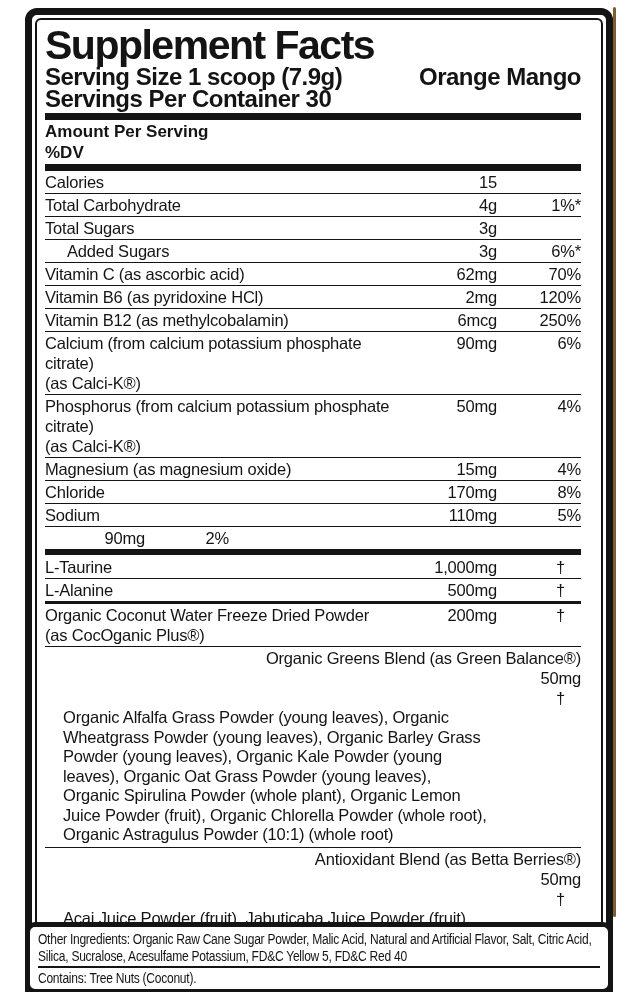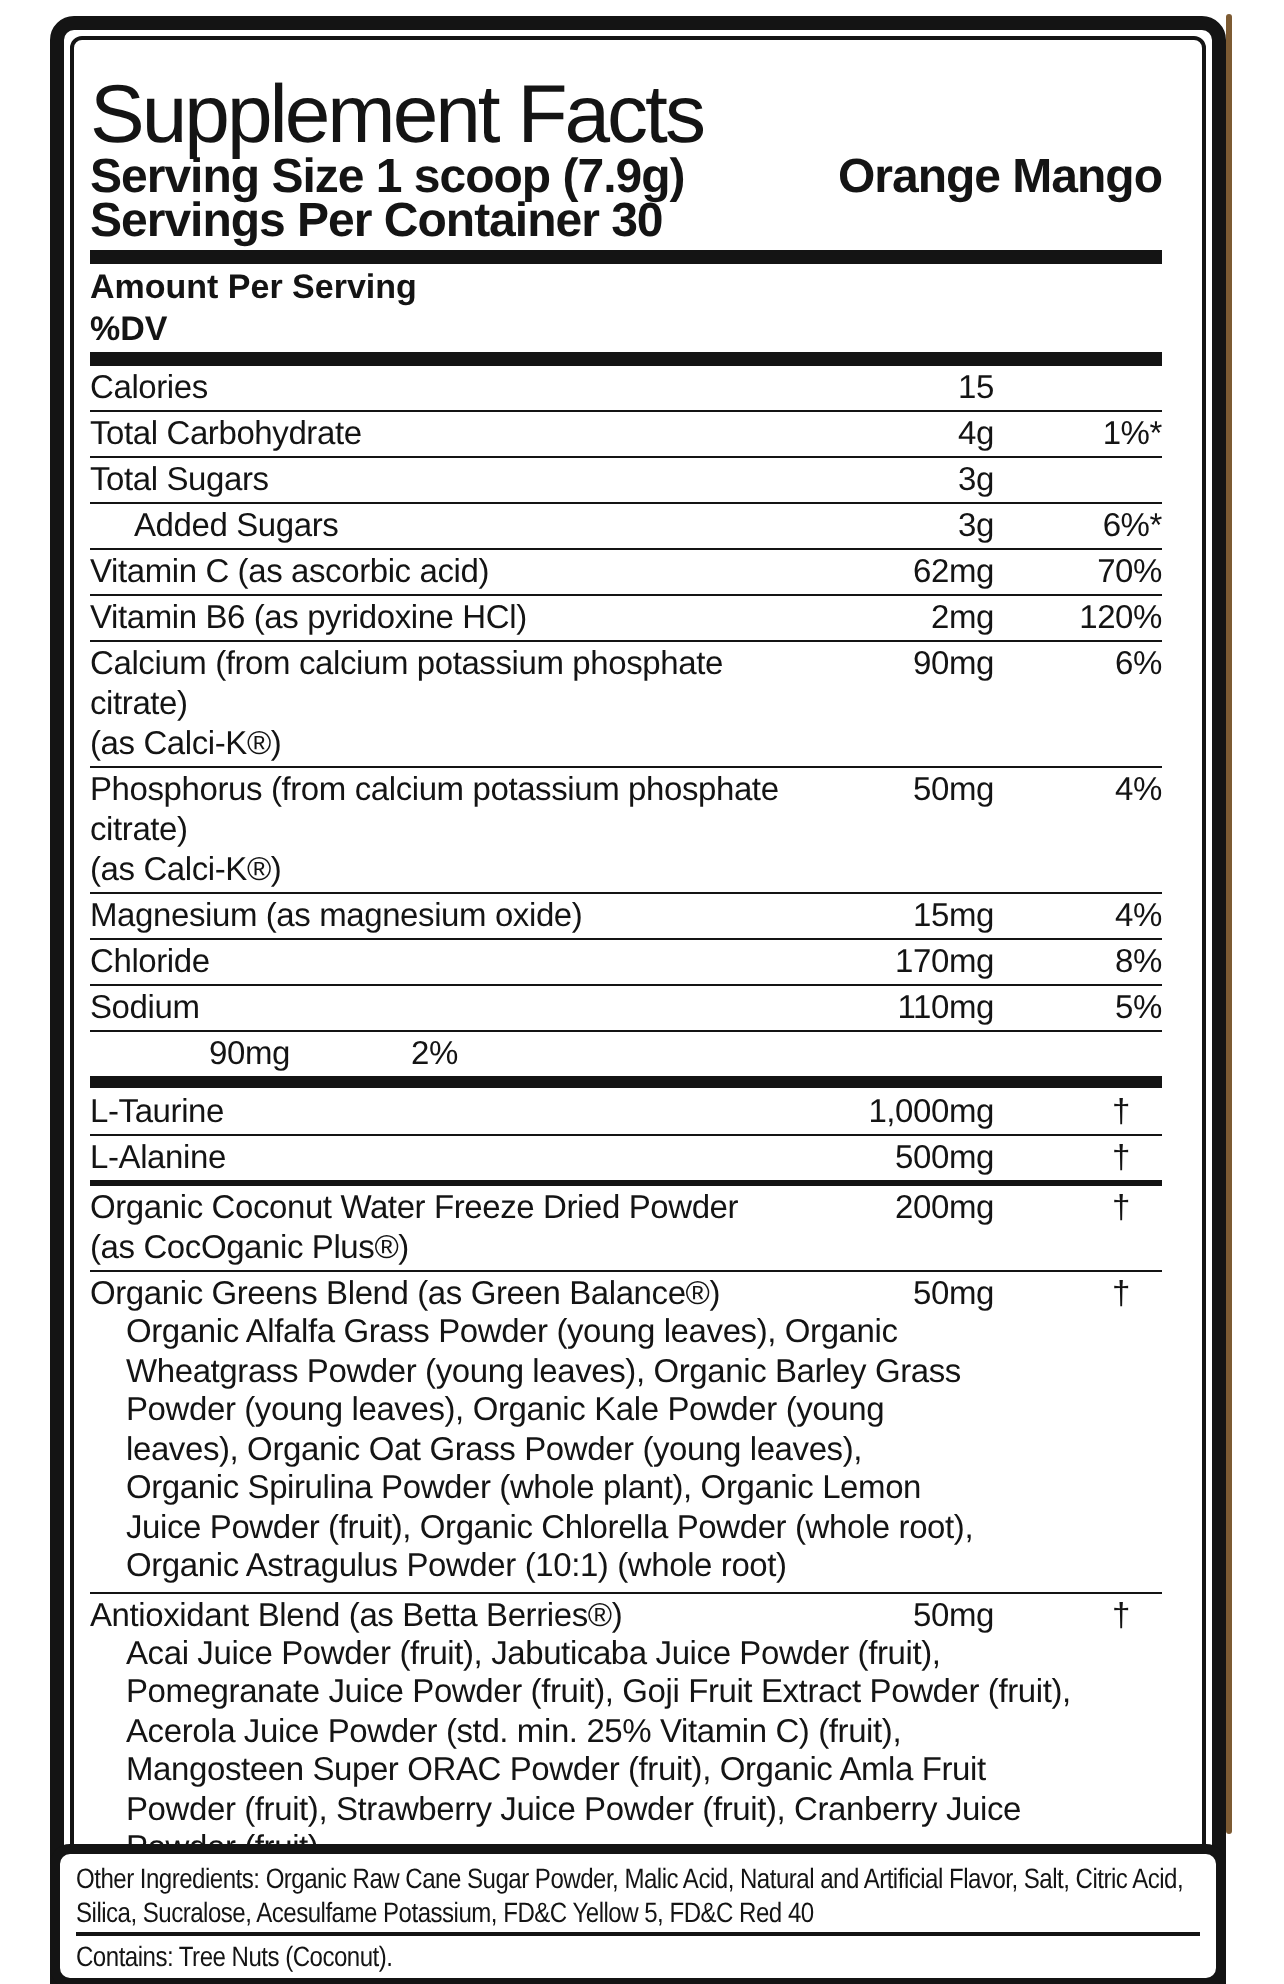--- a/index.html
+++ b/index.html
@@ -28,25 +28,24 @@
     padding: 3px;
     background: #fff;
   }
   .main-inner {
     border: 2px solid #141414;
     border-radius: 6px;
     padding: 4px 20px 8px 8px;
   }
   .sf-title {
     font-size: 41px;
-    font-weight: normal;
+    font-weight: bold;
     letter-spacing: -1.5px;
     line-height: 42px;
     white-space: nowrap;
-    margin-top: 12px;
   }
   .serving-line {
     display: flex;
     justify-content: space-between;
     align-items: baseline;
     font-weight: bold;
     font-size: 24px;
     line-height: 22px;
     letter-spacing: -0.5px;
   }
@@ -86,21 +85,21 @@
   .c-dv  { width: 84px;  text-align: right; white-space: nowrap; }
   .c-dv.dag { padding-right: 16px; box-sizing: border-box; }
   .blend {
     border-bottom: 1.5px solid #141414;
     font-size: 16.5px;
     line-height: 20px;
     padding: 1px 0 2px 0;
     letter-spacing: -0.2px;
   }
   .blend.no-b { border-bottom: none; }
-  .blend-head { display: flex; align-items: flex-end; }
+  .blend-head { display: flex; align-items: flex-end; flex-direction: column; }
   .sub {
     padding-left: 18px;
     line-height: 19.5px;
   }
   .sub.greens { max-width: 425px; }
   .sub.antiox { max-width: 480px; }
   .footnotes {
     font-size: 15px;
     line-height: 19px;
     padding: 3px 0 2px 0;
@@ -183,20 +182,25 @@
         <span class="c-amt">62mg</span>
         <span class="c-dv">70%</span>
       </div>
 
       <div class="row">
         <span class="c-name">Vitamin B6 (as pyridoxine HCl)</span>
         <span class="c-amt">2mg</span>
         <span class="c-dv">120%</span>
       </div>
 
+      <div class="row">
+        <span class="c-name">Vitamin B12 (as methylcobalamin)</span>
+        <span class="c-amt">6mcg</span>
+        <span class="c-dv">250%</span>
+      </div>
 
       <div class="row">
         <span class="c-name">
           <span style="display:block">Calcium (from calcium potassium phosphate citrate)</span>
           <span style="display:block">(as Calci-K®)</span>
         </span>
         <span class="c-amt">90mg</span>
         <span class="c-dv">6%</span>
       </div>
 

